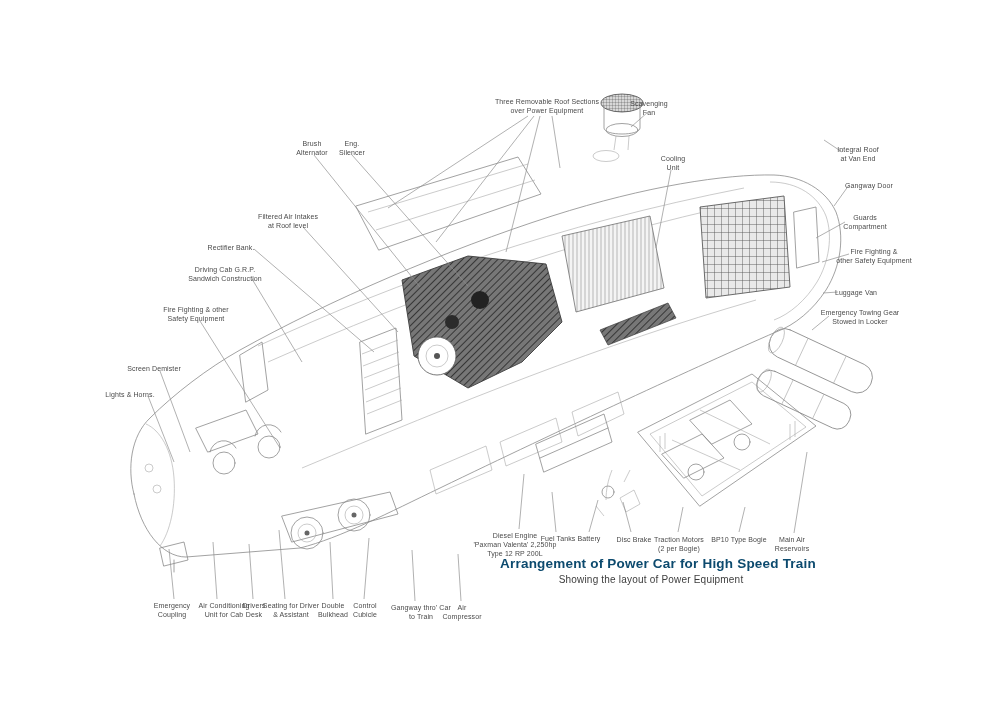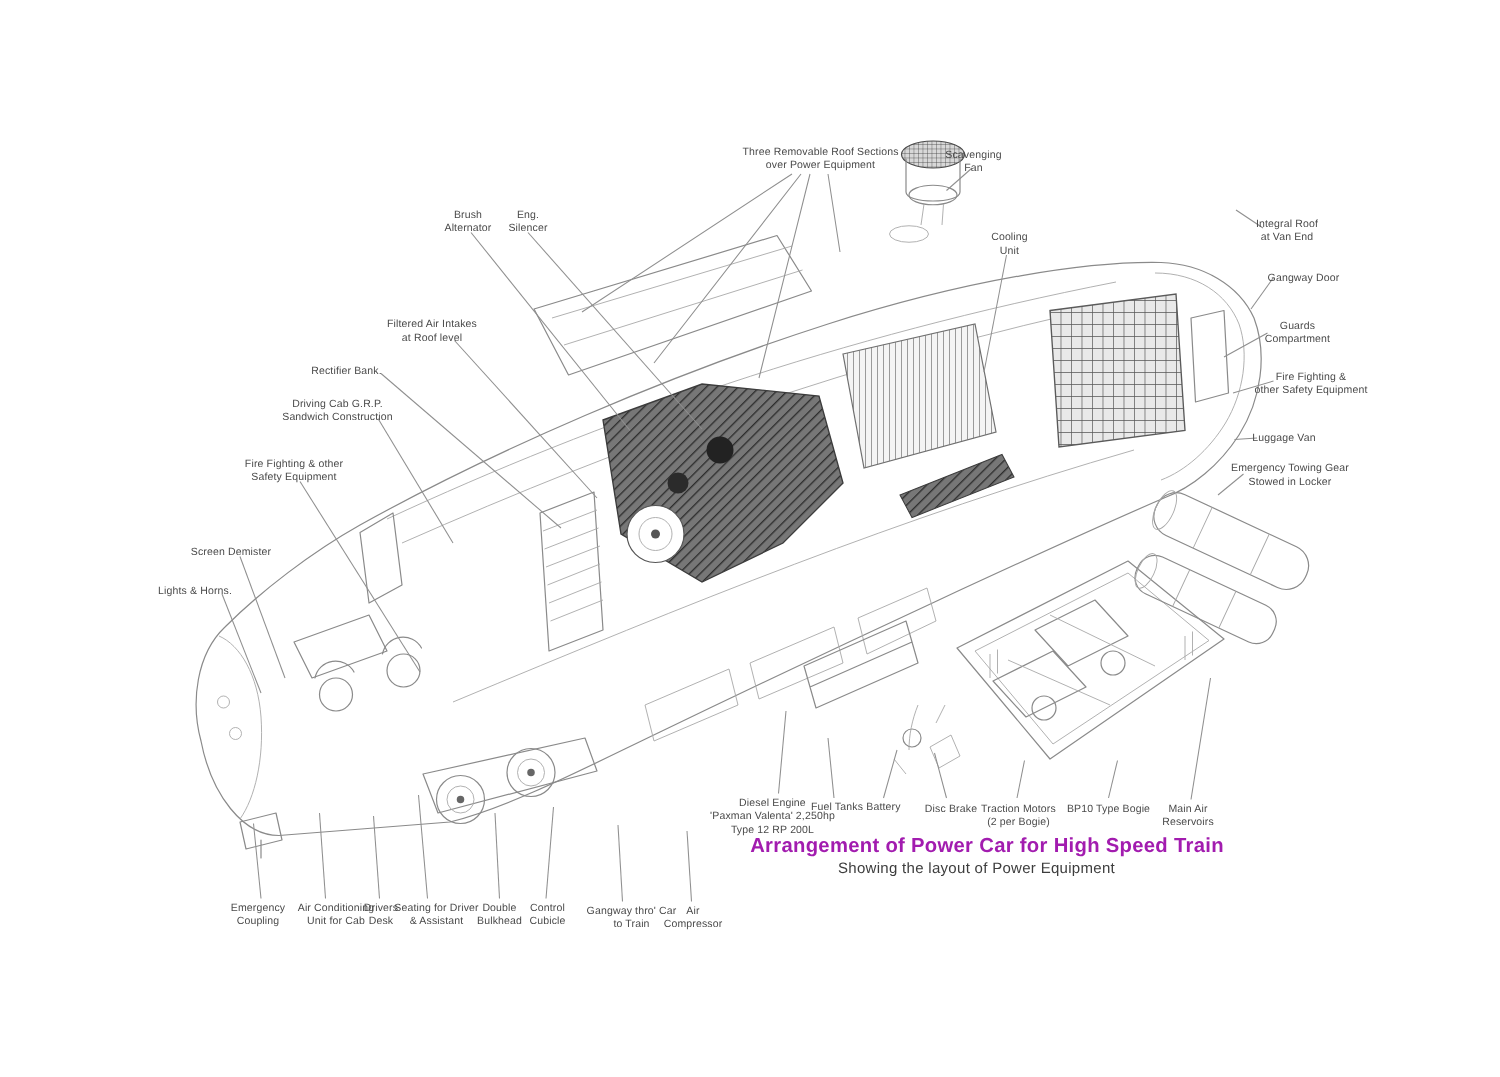--- a/index.html
+++ b/index.html
@@ -7,21 +7,21 @@
     position:relative;width:1000px;height:718px;background:#ffffff;overflow:hidden;
     font-family:"Liberation Sans", sans-serif;
   }
   .lbl{
     position:absolute;transform:translateX(-50%);
     font-size:7px;line-height:1.3;letter-spacing:.1px;
     color:#4a4a4a;text-align:center;white-space:pre-line;
   }
   #title{
     position:absolute;transform:translateX(-50%);
-    font-size:13.5px;font-weight:bold;color:#a21caf;letter-spacing:.2px;white-space:nowrap;
+    font-size:13.5px;font-weight:bold;color:#0c4a6e;letter-spacing:.2px;white-space:nowrap;
   }
   #subtitle{
     position:absolute;transform:translateX(-50%);
     font-size:10px;color:#3d3d3d;letter-spacing:.2px;white-space:nowrap;
   }
   svg{position:absolute;left:0;top:0;}
   .ln{fill:none;stroke:#8a8a8a;stroke-width:.8;stroke-linejoin:round;stroke-linecap:round;}
   .ln2{fill:none;stroke:#a8a8a8;stroke-width:.6;stroke-linejoin:round;}
   .leader{stroke:#8f8f8f;stroke-width:.7;fill:none;}
 </style>

